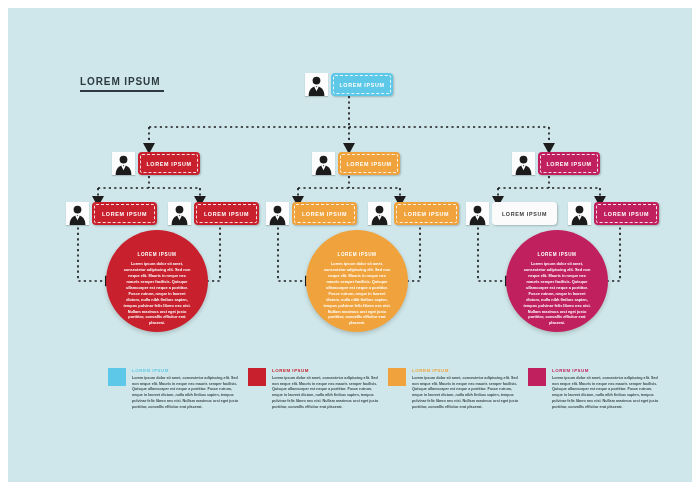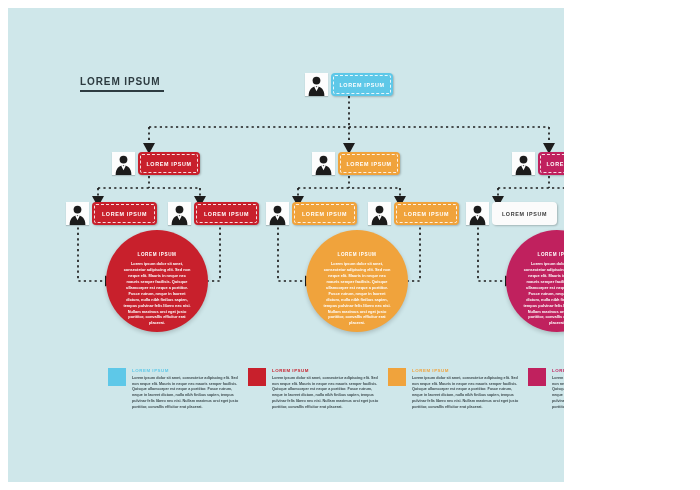--- a/index.html
+++ b/index.html
@@ -7,21 +7,21 @@
     width:700px;height:490px;
     background:#ffffff;
     font-family:"Liberation Sans", sans-serif;
     overflow:hidden;
   }
   #stage{
     position:absolute;left:0;top:0;width:700px;height:490px;
     background:#ffffff;
   }
   .canvas{
-    position:absolute;left:8px;top:8px;width:556px;height:474px;
+    position:absolute;left:8px;top:8px;width:684px;height:474px;
     background:#cfe7ea;
     overflow:hidden;
   }
   svg.wires{position:absolute;left:0;top:0;width:684px;height:474px;pointer-events:none;}
 
   
   .title-wrap{position:absolute;left:72px;top:68px;}
   .title-txt{
     font-size:10px;font-weight:bold;letter-spacing:.9px;color:#2d3b40;
     white-space:nowrap;

